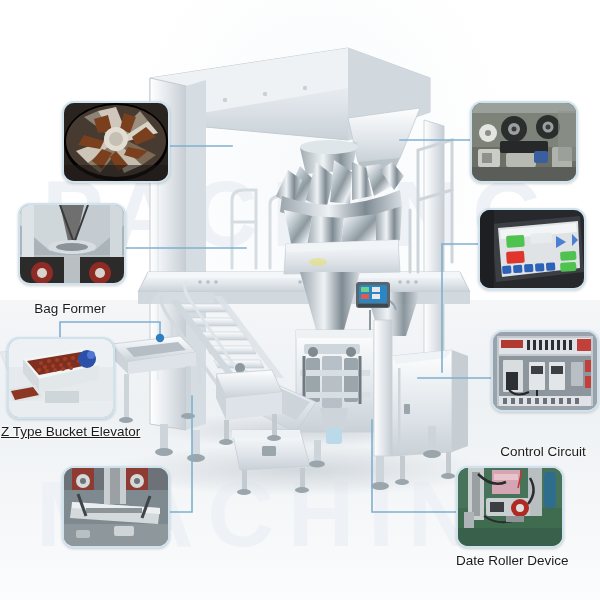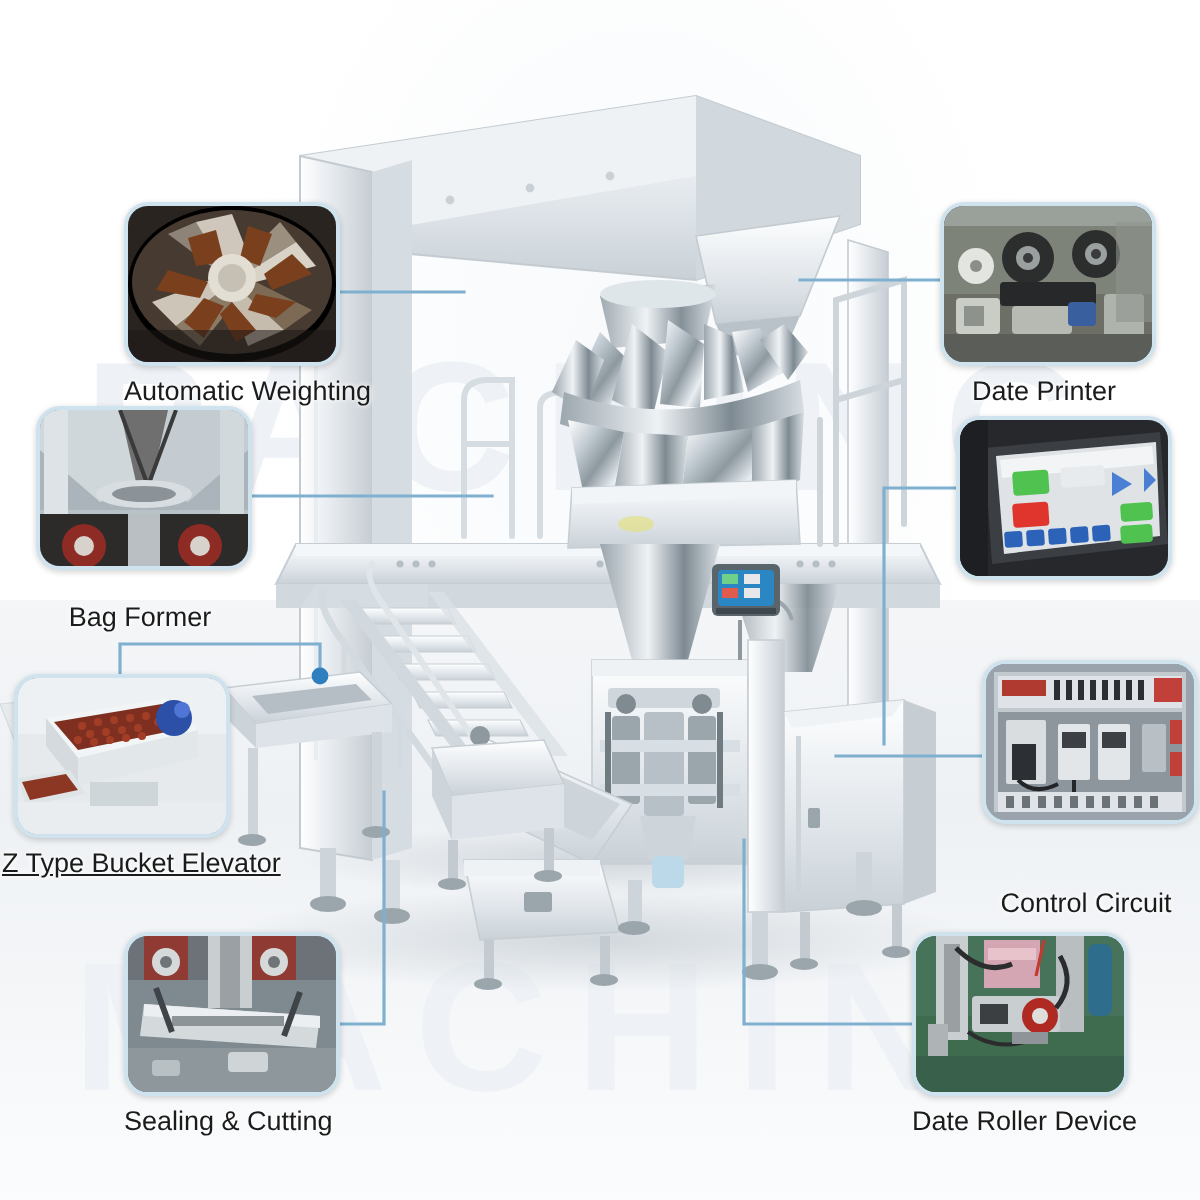--- a/index.html
+++ b/index.html
@@ -352,21 +352,20 @@
             <polygon points="54,68 64,62 52,48 46,54"></polygon>
             <polygon points="28,58 38,66 48,50 38,46"></polygon>
             <polygon points="14,42 20,32 40,38 36,46"></polygon>
           </g>
           <circle cx="52" cy="36" r="12" fill="#e3ded4"></circle>
           <circle cx="52" cy="36" r="7" fill="#c6bfb3"></circle>
         </g>
         <rect x="0" y="62" width="104" height="16" fill="#1c1816" opacity=".55"></rect>
       </svg>
     </div>
-    <div class="cap" style="width:104px;">Automatic Weighting</div>
   </div>
 
   <div class="callout" style="left:18px;top:203px;">
     <div class="thumb" style="width:104px;height:78px;">
       <svg class="inner" viewBox="0 0 104 78">
         <rect width="104" height="78" fill="#b9c2c6"></rect>
         <rect x="0" y="0" width="104" height="50" fill="#aab4ba"></rect>
         <polygon points="0,0 40,0 52,38 30,46 0,20" fill="#cfd7da"></polygon>
         <polygon points="104,0 64,0 52,38 74,46 104,20" fill="#c4ccd1"></polygon>
         <polygon points="40,0 64,0 56,36 48,36" fill="#6f6f6f"></polygon>
@@ -439,21 +438,20 @@
         <polygon points="8,34 96,40 94,56 6,50" fill="#d4d9dc"></polygon>
         <polygon points="8,34 96,40 96,46 8,40" fill="#eceff1"></polygon>
         <rect x="22" y="40" width="56" height="5" fill="#8d9498"></rect>
         <path d="M14,26 L22,48" stroke="#3f4448" stroke-width="3"></path>
         <path d="M86,28 L78,50" stroke="#3f4448" stroke-width="3"></path>
         <rect x="0" y="56" width="104" height="22" fill="#8d979c"></rect>
         <rect x="50" y="58" width="20" height="10" rx="2" fill="#cfd4d6"></rect>
         <rect x="12" y="62" width="14" height="8" rx="2" fill="#b9c0c3"></rect>
       </svg>
     </div>
-    <div class="cap" style="width:104px;">Sealing &amp; Cutting</div>
   </div>
 
   <div class="callout" style="left:470px;top:101px;">
     <div class="thumb" style="width:104px;height:78px;">
       <svg class="inner" viewBox="0 0 104 78">
         <rect width="104" height="78" fill="#6d6f66"></rect>
         <rect x="0" y="0" width="104" height="12" fill="#9aa09a"></rect>
         <rect x="0" y="10" width="104" height="34" fill="#7e8379"></rect>
         <circle cx="42" cy="26" r="13" fill="#2c2e2d"></circle>
         <circle cx="42" cy="26" r="6" fill="#9aa0a0"></circle>
@@ -466,21 +464,20 @@
         <rect x="28" y="38" width="48" height="12" rx="2" fill="#26282a"></rect>
         <rect x="6" y="46" width="22" height="18" rx="2" fill="#c9cdc6"></rect>
         <rect x="10" y="50" width="10" height="10" fill="#8d928c"></rect>
         <rect x="34" y="50" width="30" height="14" rx="2" fill="#b6bab3"></rect>
         <rect x="62" y="48" width="14" height="12" rx="2" fill="#3a5f9e"></rect>
         <rect x="80" y="44" width="20" height="22" rx="2" fill="#aeb3ac"></rect>
         <rect x="0" y="64" width="104" height="14" fill="#5b5e58"></rect>
         <rect x="86" y="8" width="18" height="50" fill="#8e948e" opacity=".6"></rect>
       </svg>
     </div>
-    <div class="cap" style="width:104px;">Date Printer</div>
   </div>
 
   <div class="callout" style="left:478px;top:208px;">
     <div class="thumb" style="width:104px;height:78px;">
       <svg class="inner" viewBox="0 0 104 78">
         <rect width="104" height="78" fill="#26282c"></rect>
         <polygon points="12,14 100,6 104,62 16,72" fill="#3b3e43"></polygon>
         <polygon points="18,18 98,11 100,58 22,67" fill="#dfe3e6"></polygon>
         <polygon points="20,20 96,13 97,22 21,29" fill="#f2f4f6"></polygon>
         <rect x="26" y="26" width="18" height="12" rx="2" fill="#4fc24f" transform="rotate(-4 26 26)"></rect>

